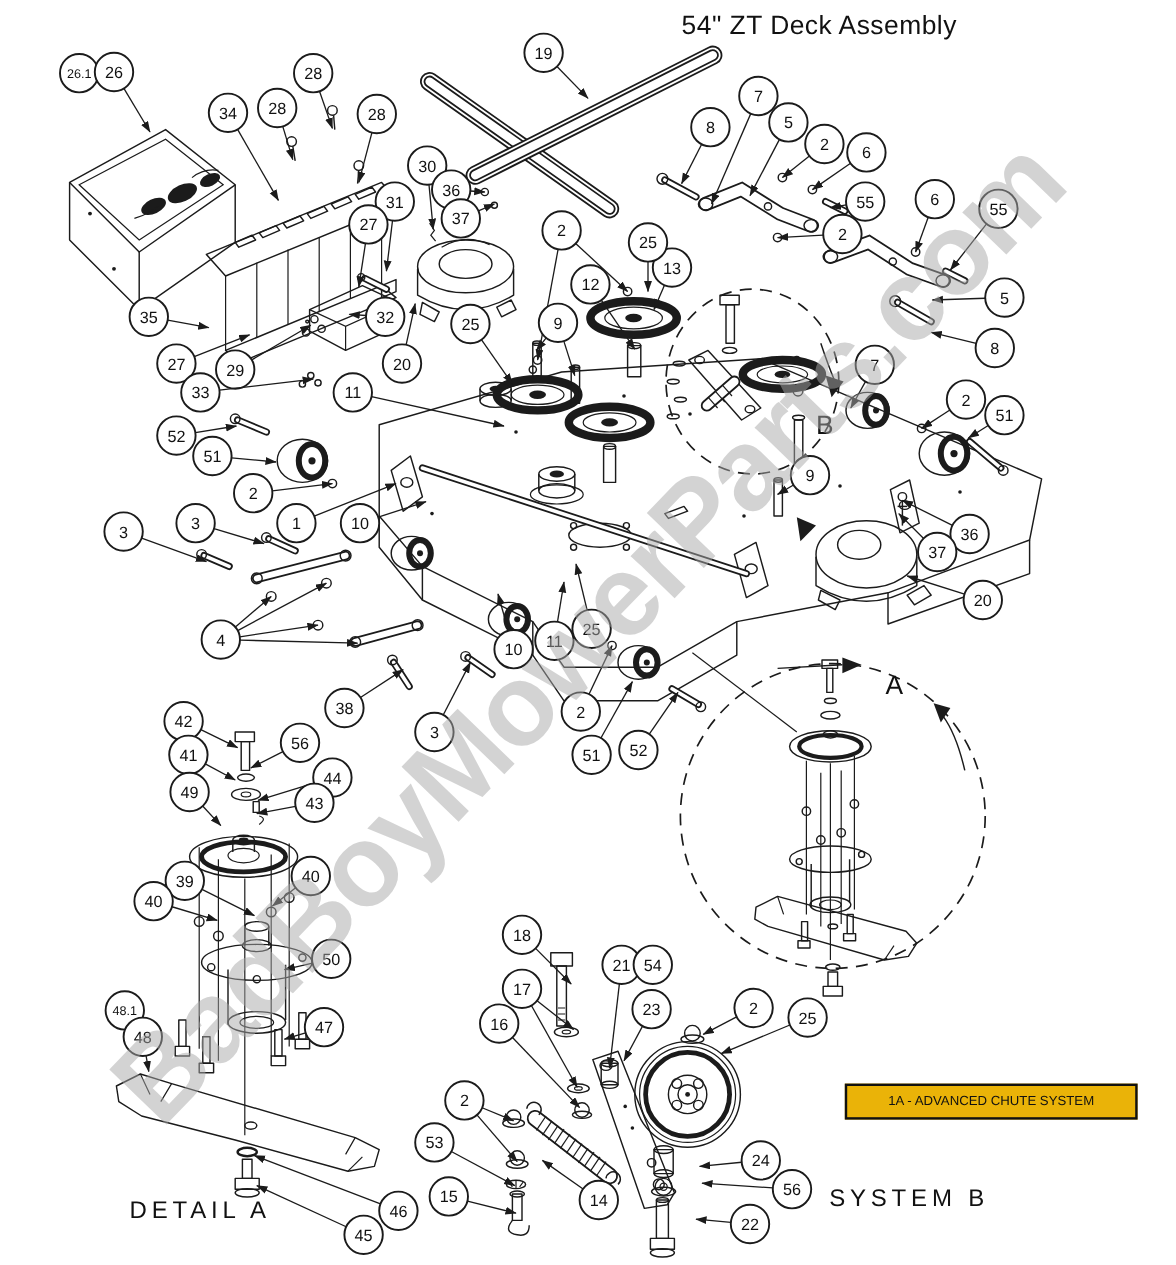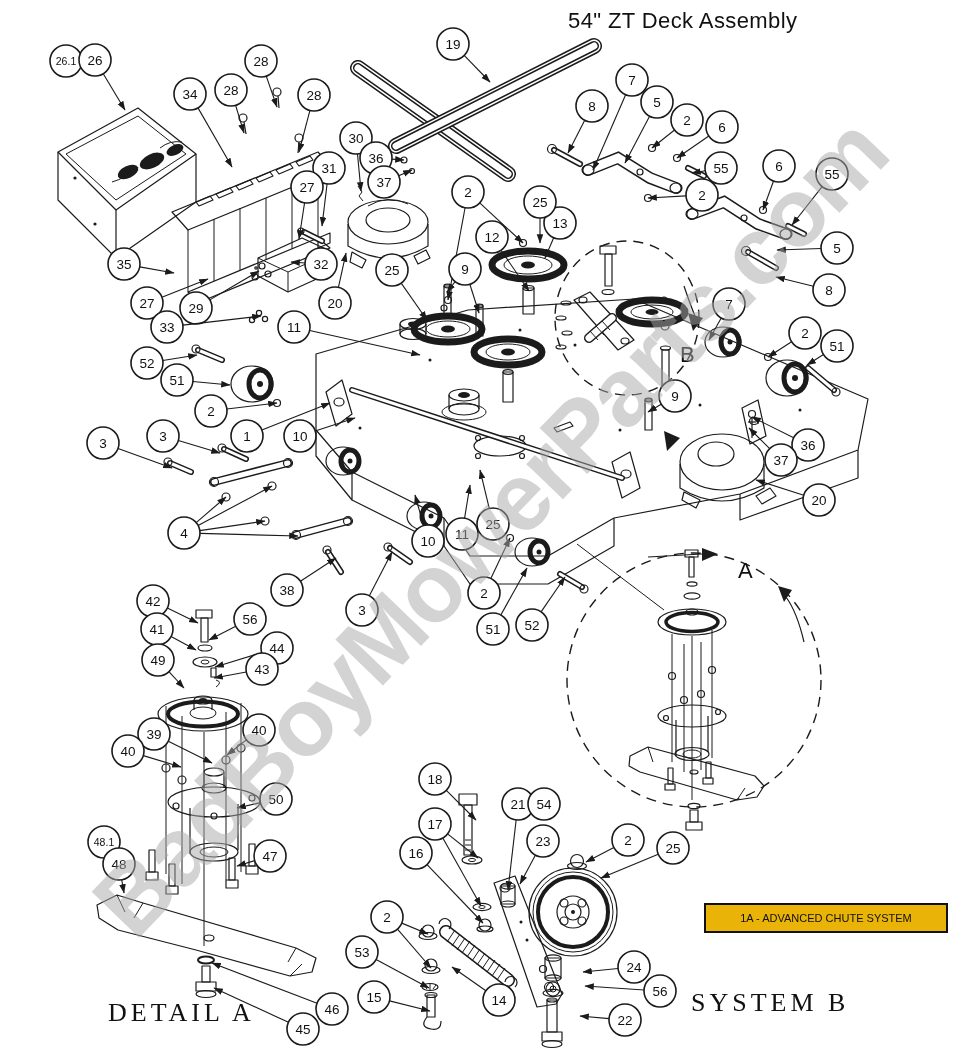--- a/index.html
+++ b/index.html
@@ -1,21 +1,21 @@
 <!DOCTYPE html>
 <html><head>
 <meta charset="utf-8">
 <style>
   html,body{margin:0;padding:0;background:#fff;}
   .page{position:relative;width:980px;height:1054px;background:#fff;overflow:hidden;
         font-family:"Liberation Sans",sans-serif;color:#111;}
   .page svg{position:absolute;left:0;top:0;z-index:2;}
   .txt{position:absolute;z-index:3;white-space:nowrap;}
   .title{left:568px;top:8px;font-size:22px;letter-spacing:.4px;}
-  .detail-label{font-size:26px;letter-spacing:4px;font-family:Liberation Serif, serif;}
+  .detail-label{font-size:20px;letter-spacing:4px;}
   .detail-a{left:108px;top:998px;}
   .detail-b{left:691px;top:988px;}
   .view-letter{font-size:22px;}
   .letter-a{left:738px;top:558px;}
   .letter-b{left:680px;top:342px;}
   .note-box{left:704px;top:903px;width:240px;height:26px;border:2px solid #111;
             font-size:11px;line-height:26px;text-align:center;background:#eab308;}
   .watermark{position:absolute;left:50%;top:50%;z-index:6;pointer-events:none;
              transform:translate(-50%,-50%) rotate(-46deg);
              font-size:96px;font-weight:bold;letter-spacing:-2px;white-space:nowrap;

